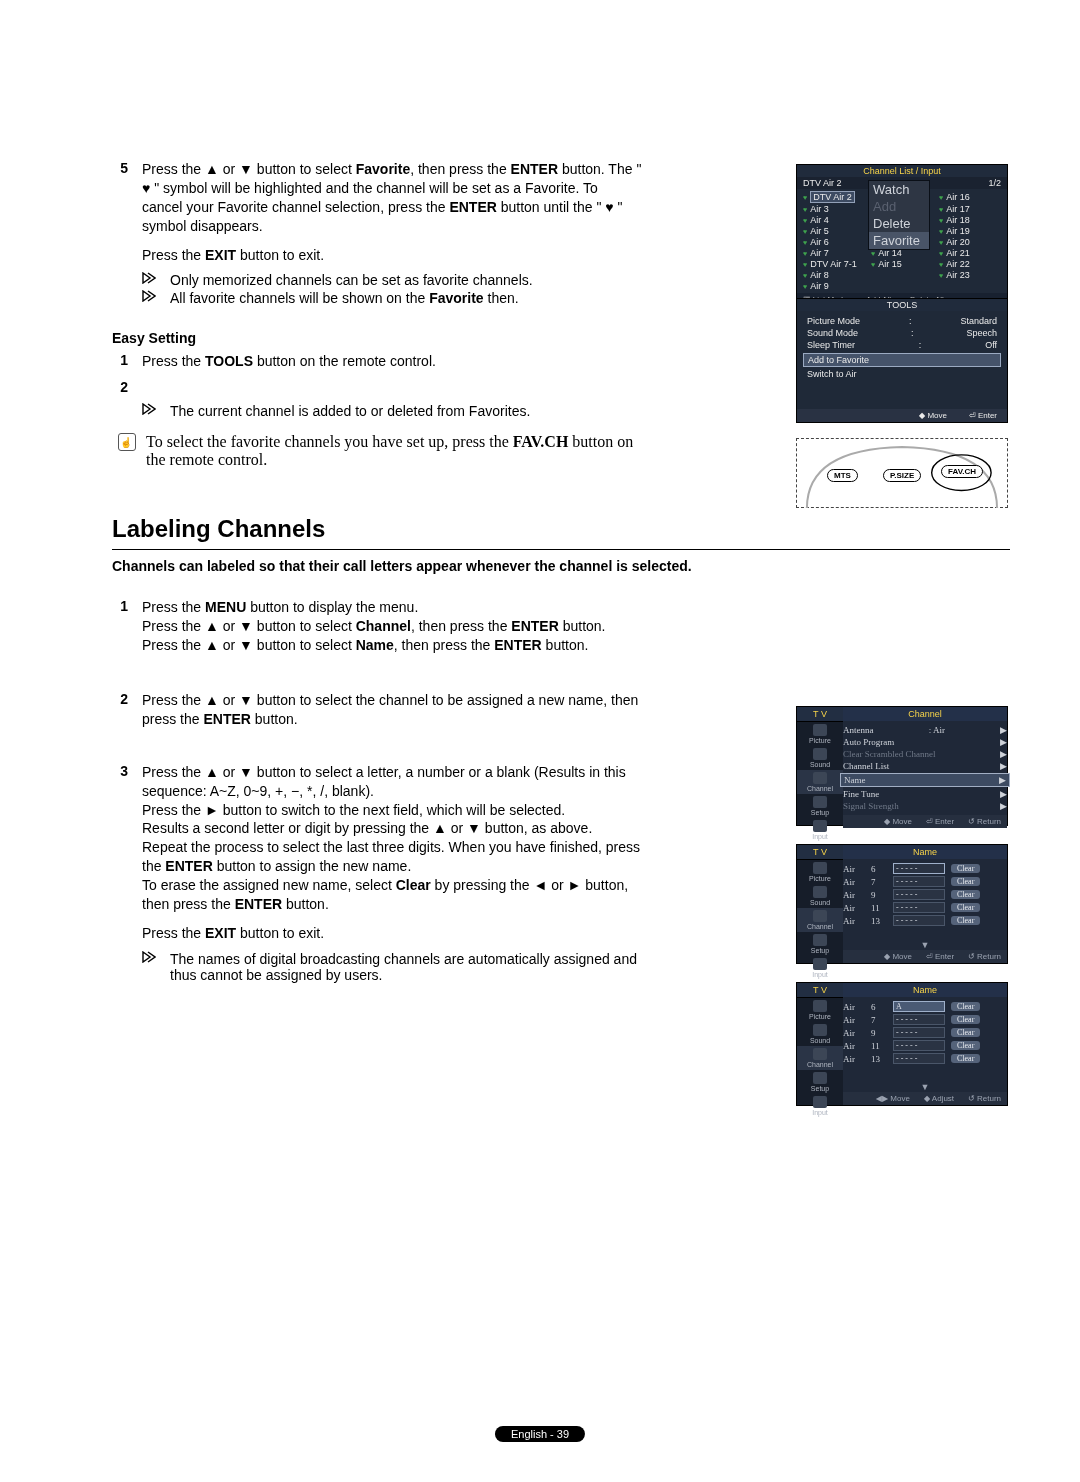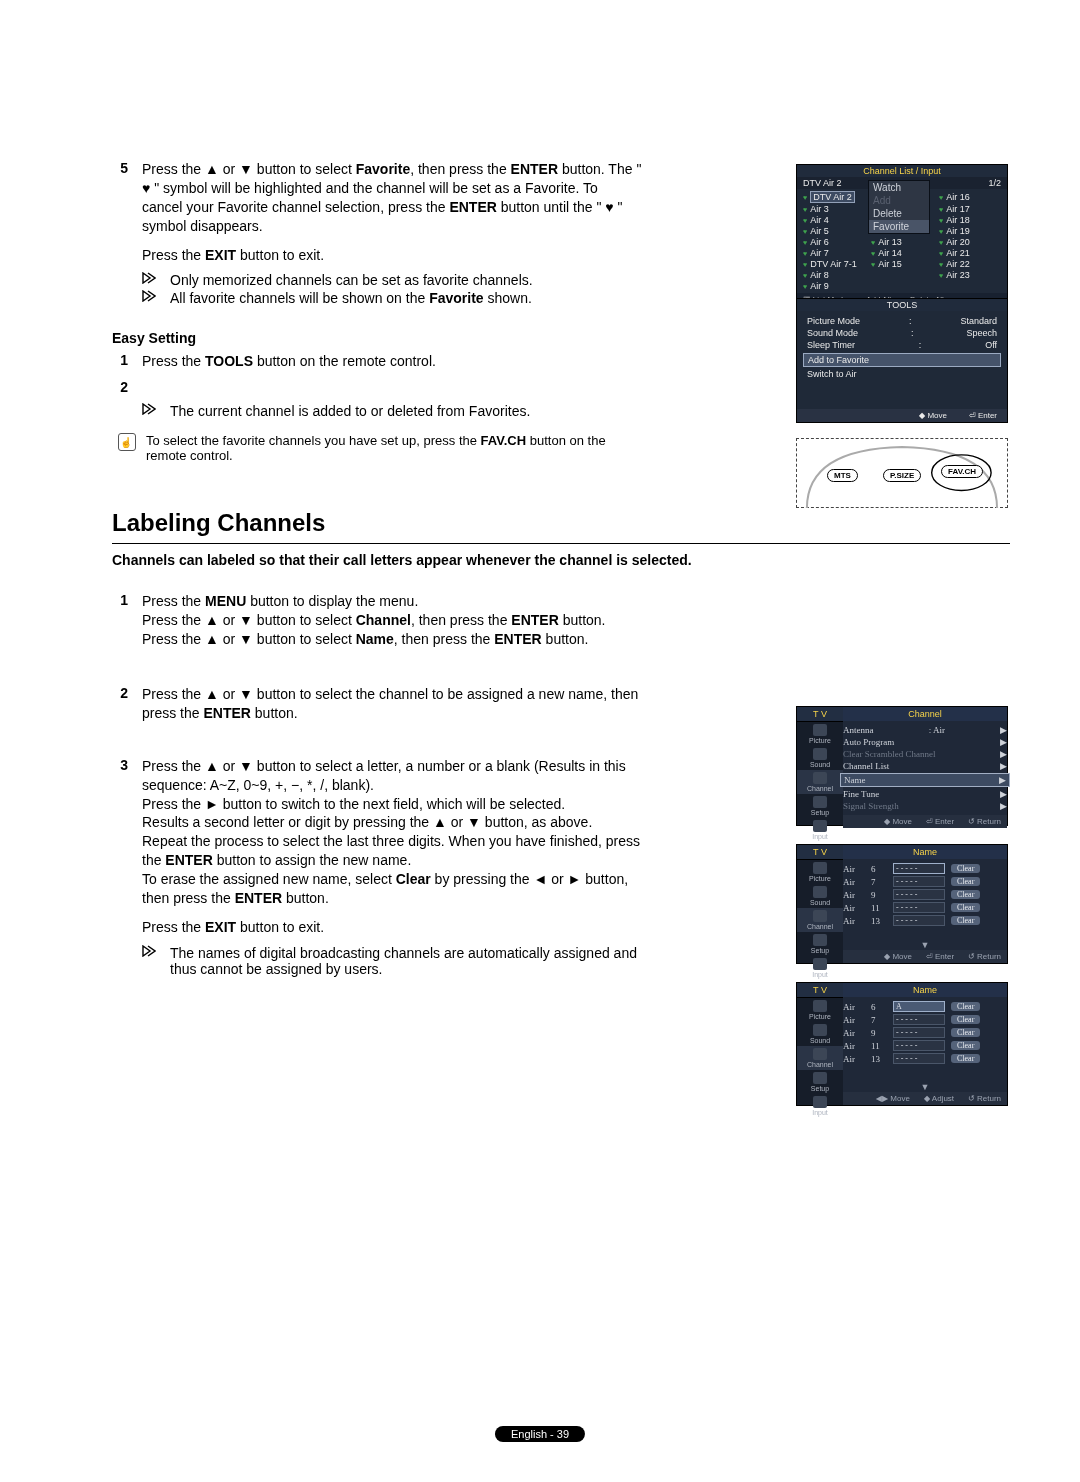--- a/index.html
+++ b/index.html
@@ -20,21 +20,21 @@
   .hr { border: none; border-top: 1.5px solid #000; margin: 6px 0 8px 0; }
   .scr { width: 212px; background: #1f2938; border:1px solid #000; font-size: 9px; color: #eaeaea; }
   .scr .bar { background:#202b3c; text-align:center; padding:1px 0; font-size:9px; }
   .scr .barYlw { color:#f6d34a; }
   .chlist { position: absolute; right:72px; top: 164px; }
   .chlist .grid { display:grid; grid-template-columns: repeat(3,1fr); gap:1px 6px; padding: 2px 6px; }
   .chlist .cell { display:flex; align-items:center; gap:3px; }
   .chlist .hdr { display:flex; justify-content:space-between; padding:1px 6px; background:#1a2230; }
   .chlist .ftr { display:flex; gap:12px; padding:2px 6px; background:#182130; font-size:8px; color:#bbb;}
   .chlist .ftr2 { display:flex; gap:30px; padding:2px 6px; background:#293041; font-size:8px; }
-  .mini-popup { position:absolute; right:150px; top:180px; width:62px; background:#2e3644; border:1px solid #0a0f17; font-size:10px; color:#cfd3da; }
+  .mini-popup { position:absolute; right:150px; top:180px; width:62px; background:#2e3644; border:1px solid #0a0f17; font-size:13px; color:#cfd3da; }
   .mini-popup div { padding:1px 4px; }
   .mini-popup .hl { background:#495467; }
 
   .tools { right:72px; top: 298px; position:absolute; width:212px; }
   .tools .body { padding:4px 10px; }
   .tools .row { display:flex; justify-content:space-between; padding:1px 0; }
   .tools .hl { background:#45536a; padding:1px 4px; margin: 2px -4px; border:1px solid #9baac2; }
   .tools .ftr { display:flex; justify-content:flex-end; gap:22px; padding:2px 10px; background:#293243; font-size:8px; }
 
   .remote { position:absolute; right:72px; top:438px; width:212px; height:70px; border:1.5px dashed #444; }
@@ -90,21 +90,21 @@
         </svg>
       </span>
     <span>Only memorized channels can be set as favorite channels.</span>
   </div>
   <div class="note-row">
     <span class="chev">
         <svg viewBox="0 0 14 12">
           <path d="M1 1 L8 6 L1 11 Z M6 1 L13 6 L6 11" fill="none" stroke="#000" stroke-width="1.4"></path>
         </svg>
       </span>
-    <span><span>All favorite channels will be shown on the </span><b>Favorite</b><span> shown.</span></span>
+    <span><span>All favorite channels will be shown on the </span><b>Favorite</b><span> then.</span></span>
   </div>
 
   <div class="easy-head">Easy Setting</div>
 
   <div class="step-block">
     <div class="step-num">1</div>
     <div class="step-text">
       <span>Press the </span><b>TOOLS</b><span> button on the remote control.</span>
     </div>
   </div>
@@ -115,21 +115,21 @@
     <span class="chev">
         <svg viewBox="0 0 14 12">
           <path d="M1 1 L8 6 L1 11 Z M6 1 L13 6 L6 11" fill="none" stroke="#000" stroke-width="1.4"></path>
         </svg>
       </span>
     <span>The current channel is added to or deleted from Favorites.</span>
   </div>
 
   <div class="info-row">
     <span class="info-ic">☝</span>
-    <span style="max-width:490px; font-size:13px;"><span>To select the favorite channels you have set up, press the </span><b>FAV.CH</b><span> button on the remote control.</span></span>
+    <span style="max-width:490px; font-size:16px;font-family:Liberation Serif, serif;"><span>To select the favorite channels you have set up, press the </span><b>FAV.CH</b><span> button on the remote control.</span></span>
   </div>
 
   <div class="section-title">Labeling Channels</div>
   <hr class="hr">
   <div class="section-sub">Channels can labeled so that their call letters appear whenever the channel is selected.</div>
 
   <div class="step-block">
     <div class="step-num">1</div>
     <div class="step-text">
       <span>Press the </span><b>MENU</b><span> button to display the menu.</span><br>

